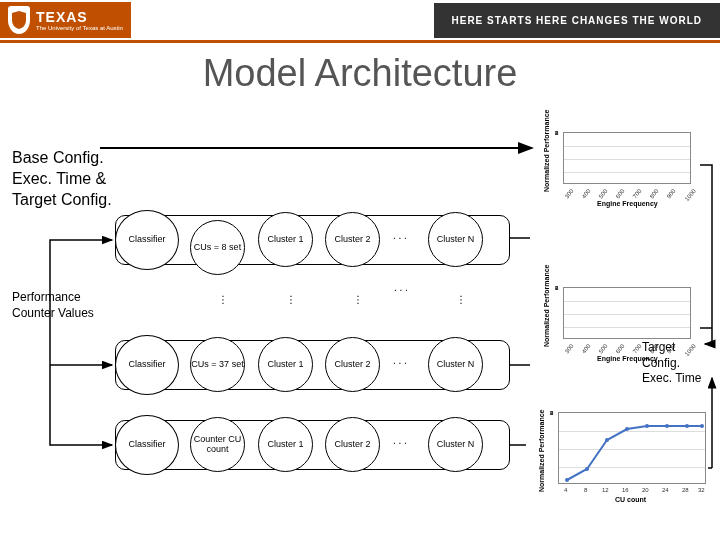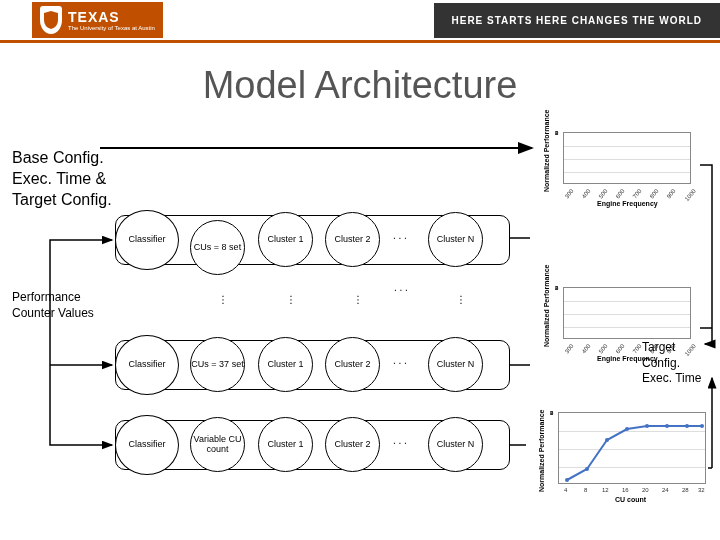--- a/index.html
+++ b/index.html
@@ -1,26 +1,26 @@
 <!DOCTYPE html>
 <html><head>
 <meta charset="utf-8">
 <style>
   * { box-sizing: border-box; margin: 0; padding: 0; }
   body { width: 720px; height: 540px; font-family: Arial, sans-serif; background: #fff; position: relative; overflow: hidden; }
   .header { width: 100%; height: 40px; background: #fff; display: flex; align-items: center; justify-content: space-between; }
-  .logo-bar { display: flex; align-items: flex-start; margin-left: 32px; }
+  .logo-bar { display: flex; align-items: flex-start; }
   .logo-burnt { background: #c05000; color: #fff; padding: 4px 8px; font-size: 10px; display: flex; align-items: center; gap: 6px; }
   .logo-shield { width: 22px; height: 28px; background: #fff; border-radius: 3px 3px 50% 50%; display: flex; align-items: center; justify-content: center; }
   .logo-text { display: flex; flex-direction: column; }
   .logo-text .big { font-size: 14px; font-weight: bold; letter-spacing: 1px; }
   .logo-text .small { font-size: 6px; }
   .tagline { background: #333; color: #fff; font-size: 10px; padding: 12px 18px; letter-spacing: 1px; font-weight: bold; }
   .orange-bar { width: 100%; height: 3px; background: #c05000; position: absolute; top: 40px; }
-  .title { text-align: center; font-size: 38px; font-weight: normal; margin-top: 24px; color: #555; }
+  .title { text-align: center; font-size: 38px; font-weight: normal; margin-top: 12px; color: #555; }
   .stage { position: absolute; top: 130px; left: 0; width: 720px; height: 400px; }
   .label-left-top { position: absolute; left: 12px; top: 18px; font-size: 16px; width: 100px; line-height: 1.3; }
   .label-left-mid { position: absolute; left: 12px; top: 160px; font-size: 12px; width: 100px; line-height: 1.3; }
   .label-right { position: absolute; right: 18px; top: 210px; font-size: 12px; width: 60px; line-height: 1.3; }
   .pipe { position: absolute; border: 1.5px solid #000; border-radius: 10px; background: #fff; }
   .pipe1 { left: 115px; top: 85px; width: 395px; height: 50px; }
   .pipe2 { left: 115px; top: 210px; width: 395px; height: 50px; }
   .pipe3 { left: 115px; top: 290px; width: 395px; height: 50px; }
   .node { position: absolute; border: 1.5px solid #000; border-radius: 50%; background: #fff; display: flex; align-items: center; justify-content: center; text-align: center; font-size: 9px; line-height: 1.1; }
   .classifier { width: 64px; height: 60px; left: 115px; }
@@ -86,21 +86,21 @@
   <span class="dots" style="left:456px;top:164px">⋮</span>
 
   <div class="node classifier" style="top:205px">Classifier</div>
   <div class="node cus" style="top:207px">CUs = 37 set</div>
   <div class="node cluster" style="left:258px;top:207px">Cluster 1</div>
   <div class="node cluster" style="left:325px;top:207px">Cluster 2</div>
   <span class="dots" style="left:393px;top:225px">. . .</span>
   <div class="node cluster" style="left:428px;top:207px">Cluster N</div>
 
   <div class="node classifier" style="top:285px">Classifier</div>
-  <div class="node cus" style="top:287px">Variable CU count</div>
+  <div class="node cus" style="top:287px">Counter CU count</div>
   <div class="node cluster" style="left:258px;top:287px">Cluster 1</div>
   <div class="node cluster" style="left:325px;top:287px">Cluster 2</div>
   <span class="dots" style="left:393px;top:305px">. . .</span>
   <div class="node cluster" style="left:428px;top:287px">Cluster N</div>
 
   <svg class="abs" width="720" height="400">
     <defs>
       <marker id="ah" markerWidth="8" markerHeight="8" refX="7" refY="3" orient="auto">
         <path d="M0,0 L8,3 L0,6 Z" fill="#000"></path>
       </marker>

